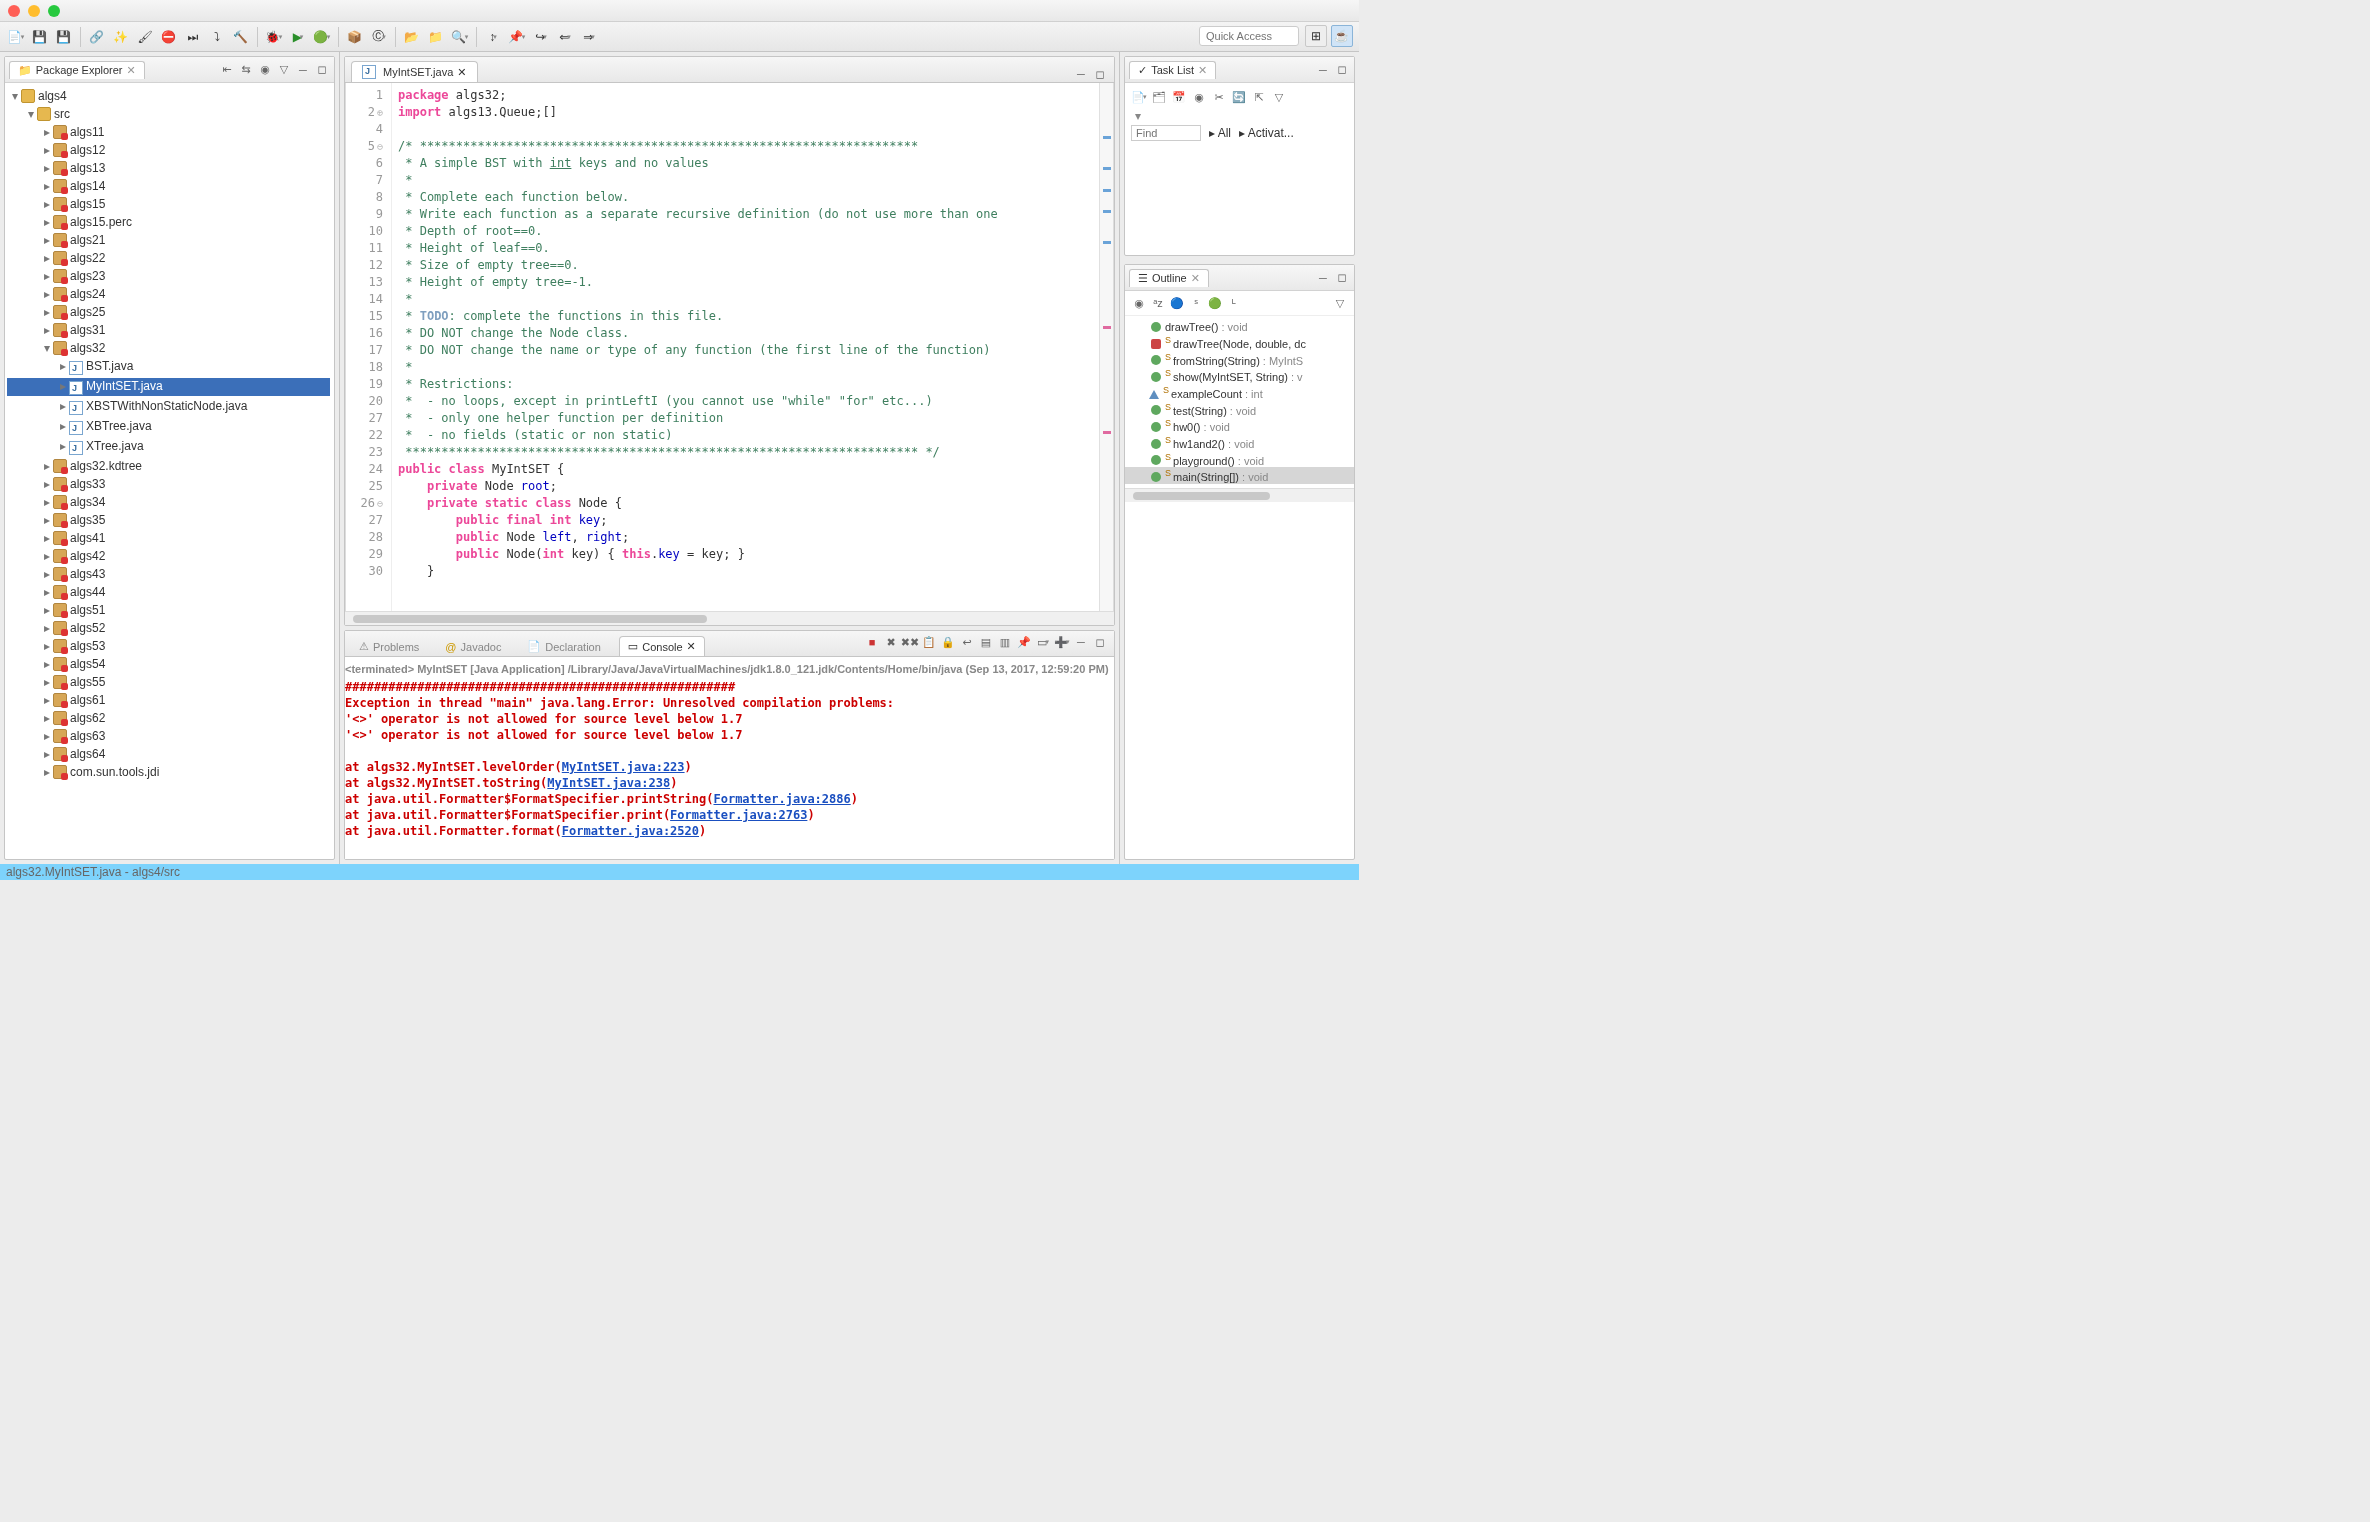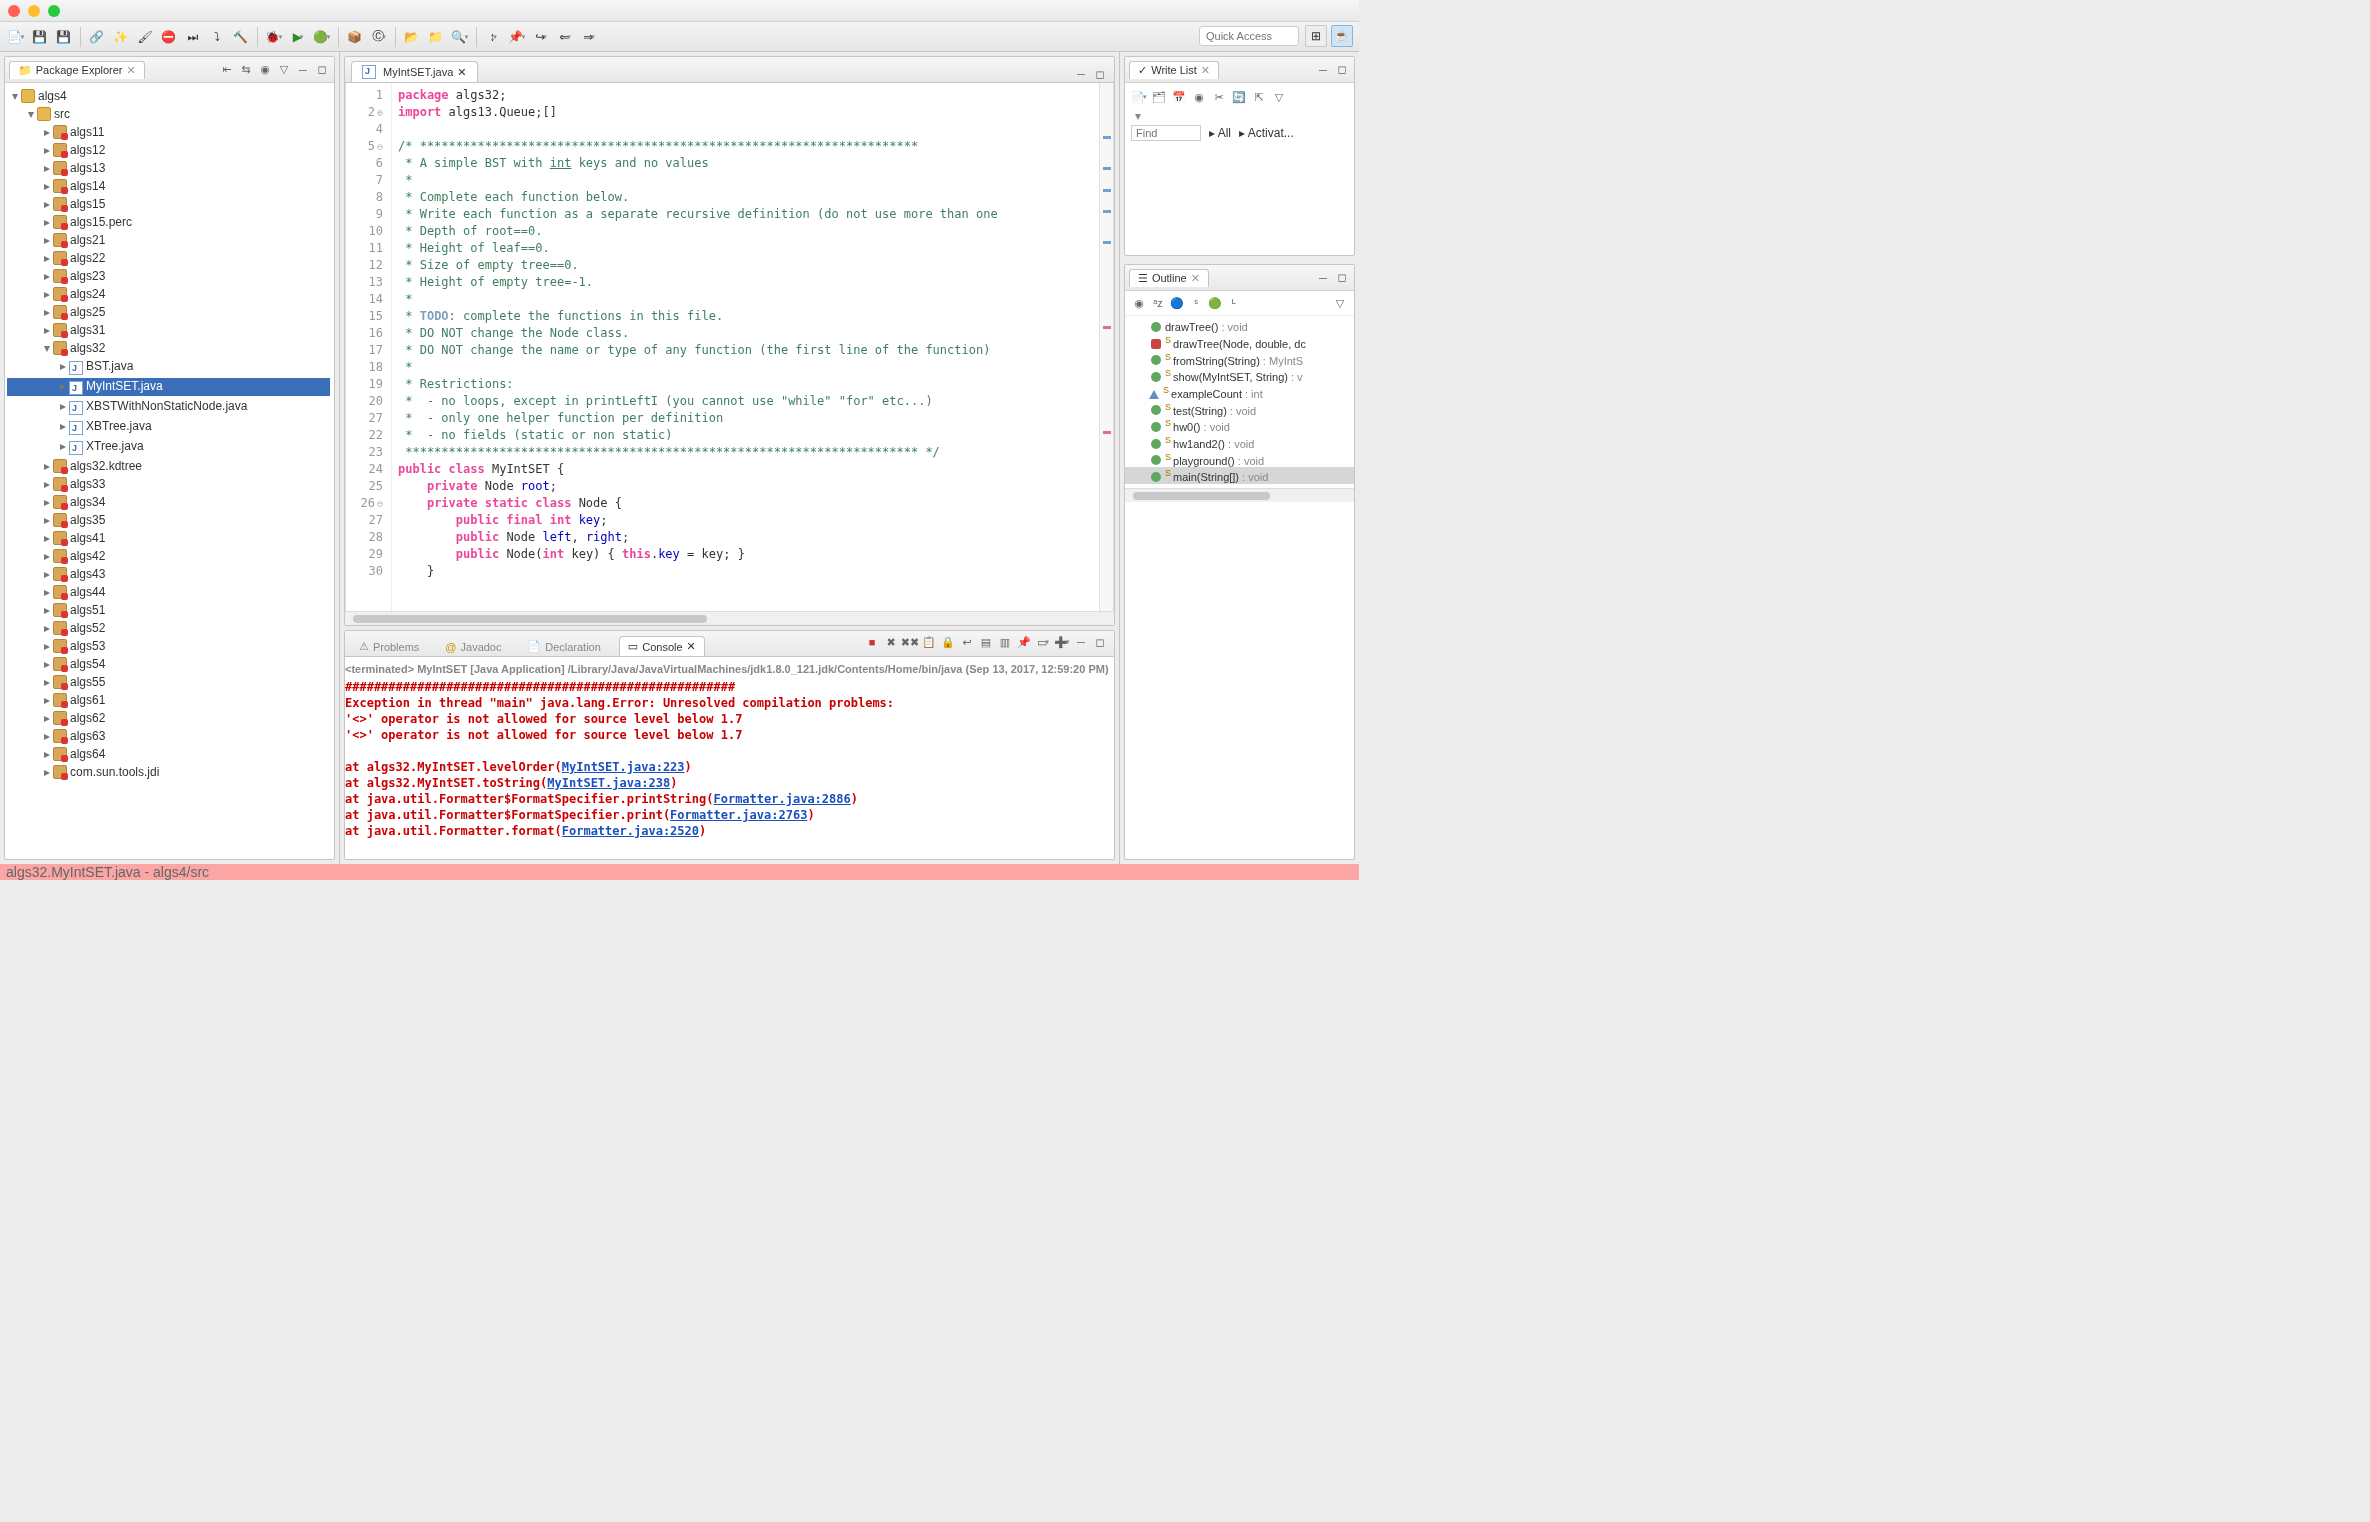--- a/index.html
+++ b/index.html
@@ -97,21 +97,21 @@
 .task-find input{width:70px;height:16px;border:1px solid #ccc;font-size:11px;padding:0 4px;}
 .outline-body{padding:4px 0;font-size:11px;overflow:auto;}
 .ol-tools{display:flex;gap:3px;padding:4px 6px;border-bottom:1px solid #eee;}
 .ol-item{padding:1px 4px 1px 26px;white-space:nowrap;cursor:pointer;}
 .ol-item.sel{background:#d6d6d6;}
 .ol-ico{display:inline-block;width:10px;height:10px;border-radius:50%;background:#5fa85f;vertical-align:-1px;margin-right:4px;}
 .ol-ico.red{background:#c44;border-radius:2px;}
 .ol-ico.tri{background:none;border-left:5px solid transparent;border-right:5px solid transparent;border-bottom:9px solid #5f8fc0;border-radius:0;width:0;height:0;}
 .ol-sup{color:#b07000;font-size:9px;vertical-align:super;margin-right:2px;}
 .ol-ret{color:#888;}
-.statusbar{position:absolute;bottom:0;left:0;right:0;height:16px;background:#fca5a5;padding:0 6px;font-size:14px;color:#666;line-height:16px;}
+.statusbar{position:absolute;bottom:0;left:0;right:0;height:16px;background:#7dd3fc;padding:0 6px;font-size:12px;color:#666;line-height:16px;}
 .icon-run{color:#2a8f2a;}
 .icon-stop{color:#c33;}
 </style>
 </head>
 <body>
 
 <div class="titlebar">
   <div class="traffic">
     <div class="tl r"></div>
     <div class="tl y"></div>
@@ -332,21 +332,21 @@
       </div>
     </div>
   </div>
 
   <div class="right-col">
 
     <div class="view" style="height:200px;">
       <div class="view-header">
         <div class="view-tab">
           <span>✓</span>
-            <span>Write List</span>
+            <span>Task List</span>
           <span class="x">✕</span>
         </div>
         <div class="view-tbar">
           <div class="vtb">─</div>
           <div class="vtb">◻</div>
         </div>
       </div>
       <div class="task-body">
         <div class="task-toolbar">
           <div class="vtb">📄<span class="tri">▾</span></div>

